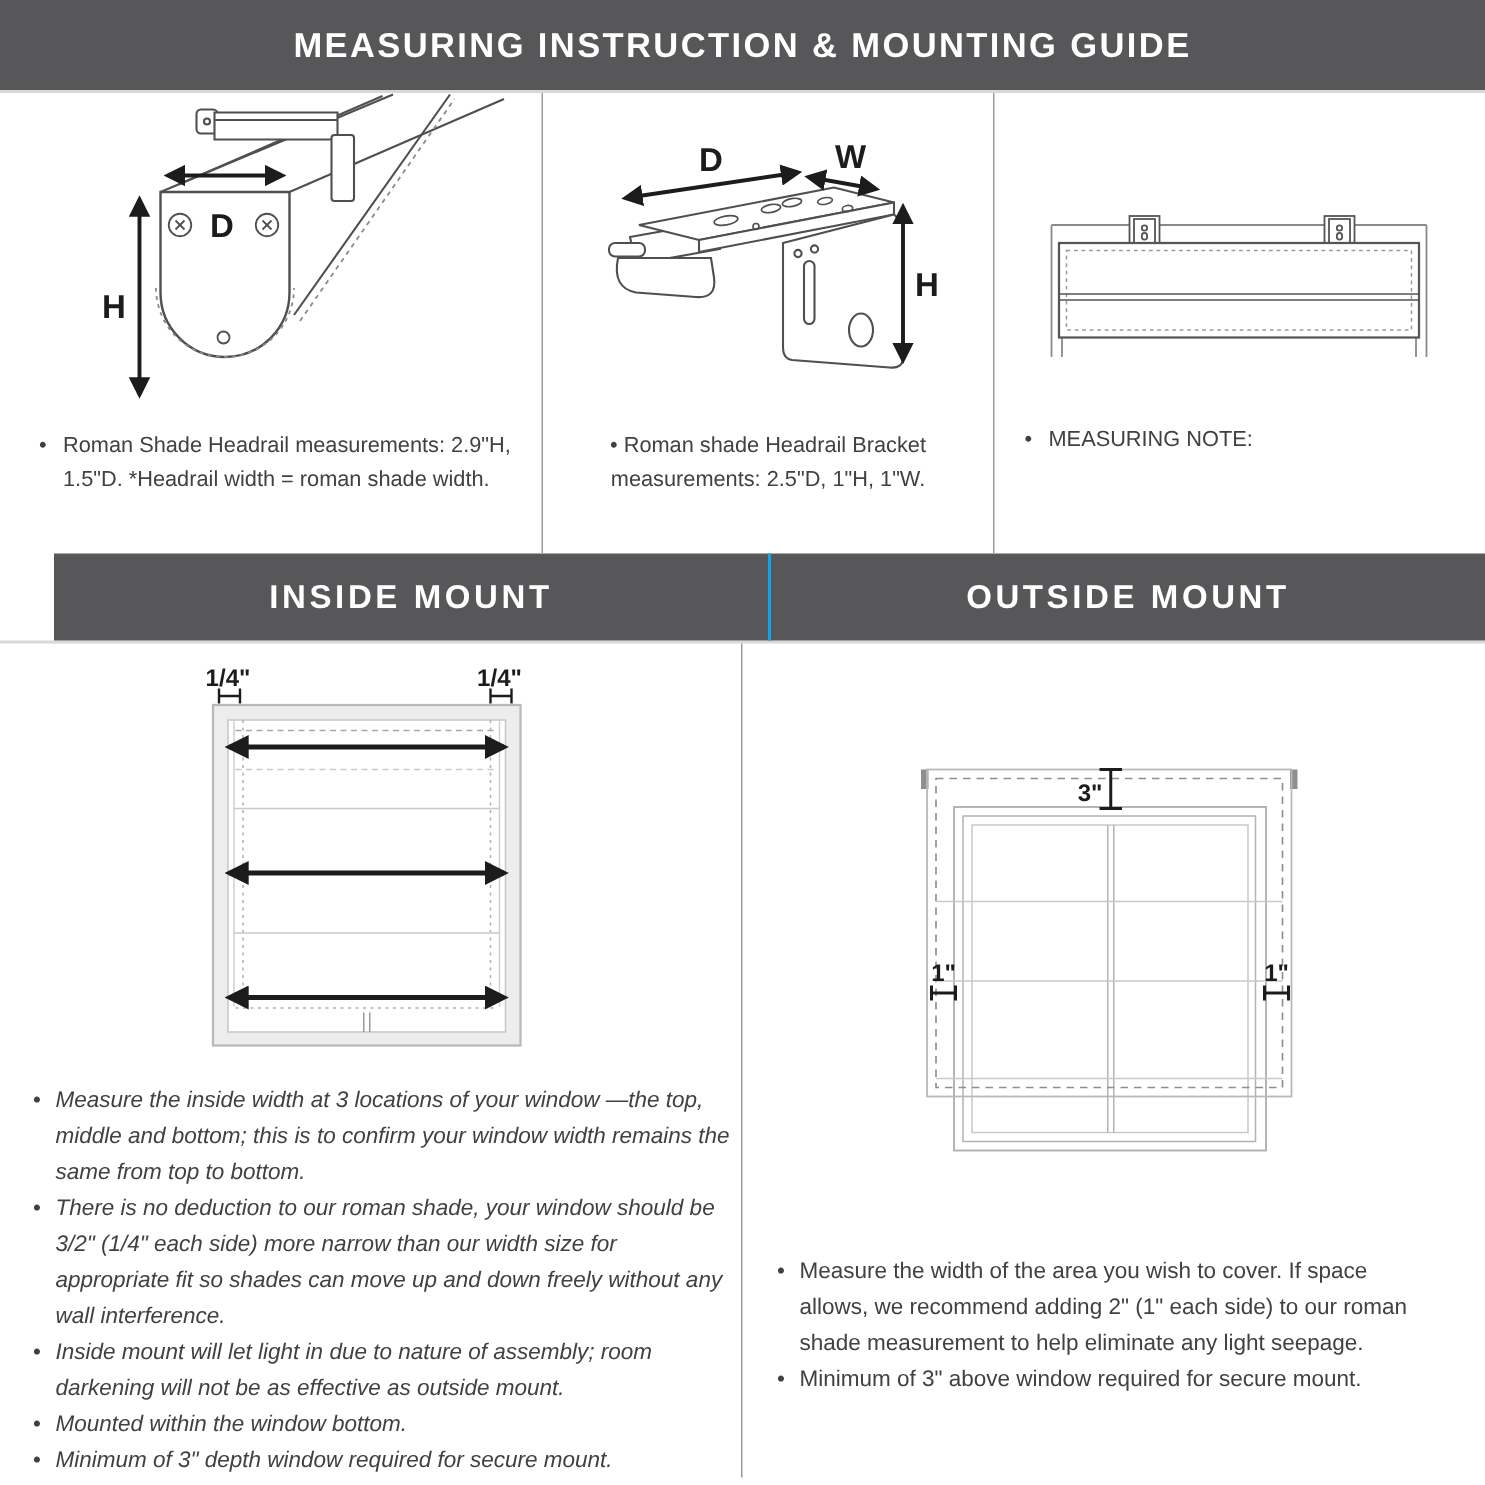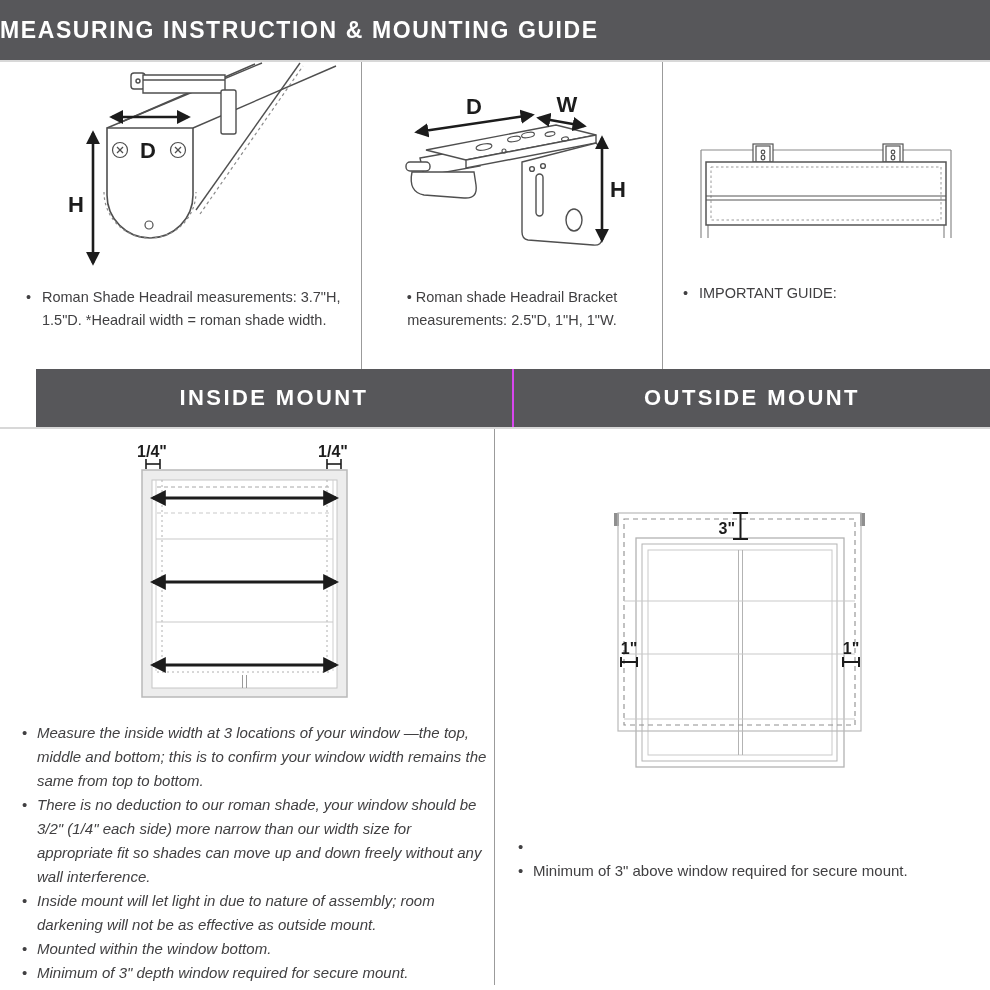--- a/index.html
+++ b/index.html
@@ -4,21 +4,21 @@
 <style>
   * { box-sizing: border-box; }
   html,body { margin:0; padding:0; background:#fff; }
   .page {
     position:relative; width:990px; height:990px; background:#fff;
     font-family:"Liberation Sans", sans-serif; color:#414042; overflow:hidden;
   }
   
   .title-bar {
     height:62px; background:#57575a; border-bottom:2px solid #d8d8d8;
-    display:flex; align-items:center; 
+    display:flex; align-items:center; justify-content:center;
   }
   .title-bar span {
     color:#ffffff; font-size:23px; font-weight:bold; letter-spacing:1.6px;
   }
   
   .panels { display:flex; height:307px; }
   .panel { position:relative; height:307px; }
   .p1 { width:361px; }
   .p2 { width:301px; border-left:1px solid #9b9b9b; }
   .p3 { width:326px; border-left:1px solid #9b9b9b; }
@@ -33,21 +33,21 @@
   .cap2 div { line-height:23px; }
   .cap3 { left:20px; top:220px; width:302px; display:block; }
   .cap3 .row { display:flex; }
   .cap3 .row .blt { width:16px; flex:none; }
   .cap3 .body { padding-left:16px; }
   
   .mount-headers { display:flex; height:60px; border-bottom:2px solid #d8d8d8;padding-left:36px; }
   .mh {
     width:494px; background:#57575a; display:flex; align-items:center; justify-content:center;
   }
-  .mh.second { width:496px; border-left:2px solid #d946ef; }
+  .mh.second { width:496px; border-left:2px solid #0ea5e9; }
   .mh span { color:#fff; font-size:22px; font-weight:bold; letter-spacing:2.4px; }
   
   .mount-body { position:relative; display:flex; height:561px; }
   .mb { position:relative; }
   .mb1 { width:494px; }
   .mb2 { width:496px; }
   .col-divider {
     position:absolute; left:494px; top:0; width:1px; height:556px; background:#9b9b9b;
   }
   .bullets { list-style:none; margin:0; padding:0 0 0 22px; }
@@ -116,21 +116,21 @@
         </g>
         <circle cx="149" cy="163" r="4" fill="none" stroke="#4f4f4f" stroke-width="1.2"></circle>
 
         <path d="M112,55 L188,55" stroke="#1c1c1c" stroke-width="2.6" marker-start="url(#ah1)" marker-end="url(#ah1)"></path>
         <path d="M93,71 L93,201" stroke="#1c1c1c" stroke-width="2.6" marker-start="url(#ah1)" marker-end="url(#ah1)"></path>
         <text class="dim-lg" x="148" y="96" text-anchor="middle">D</text>
         <text class="dim-lg" x="76" y="150" text-anchor="middle">H</text>
       </svg>
       <div class="cap cap1">
         <span class="blt">•</span>
-        <span>Roman Shade Headrail measurements: 3.7"H, 1.5"D. *Headrail width = roman shade width.</span>
+        <span>Roman Shade Headrail measurements: 2.9"H, 1.5"D. *Headrail width = roman shade width.</span>
       </div>
     </section>
 
     <section class="panel p2">
       <svg width="301" height="220" viewBox="0 0 301 220">
         <defs>
           <marker id="ah2" viewBox="0 0 10 10" refX="8" refY="5" markerWidth="5.5" markerHeight="5.5" orient="auto-start-reverse">
             <path d="M0,0 L10,5 L0,10 Z" fill="#1c1c1c"></path>
           </marker>
         </defs>
@@ -200,21 +200,21 @@
         <g>
           <rect x="43" y="100" width="240" height="63" fill="#ffffff" stroke="#555555" stroke-width="1.5"></rect>
           <rect x="48" y="105" width="230" height="53" fill="none" stroke="#9a9a9a" stroke-width="1" stroke-dasharray="2.5,2.5"></rect>
           <line x1="43" y1="134" x2="283" y2="134" stroke="#555555" stroke-width="1"></line>
           <line x1="43" y1="138" x2="283" y2="138" stroke="#555555" stroke-width="1"></line>
         </g>
       </svg>
       <div class="cap cap3">
         <div class="row">
           <span class="blt">•</span>
-          <span>IMPORTANT GUIDE:</span>
+          <span>MEASURING NOTE:</span>
         </div>
       </div>
     </section>
   </div>
 
   <div class="mount-headers">
     <div class="mh">
       <span>INSIDE MOUNT</span>
     </div>
     <div class="mh second">
@@ -332,20 +332,21 @@
         <text class="dim-sm" x="357" y="225" text-anchor="middle">1"</text>
         <g stroke="#1c1c1c" stroke-width="2">
           <line x1="349" y1="233" x2="365" y2="233"></line>
             <line x1="349" y1="228" x2="349" y2="238"></line>
             <line x1="365" y1="228" x2="365" y2="238"></line>
         </g>
       </svg>
       <ul class="bullets">
         <li>
             <span class="blt">•</span>
+            <span class="txt">Measure the width of the area you wish to cover. If space allows, we recommend adding 2" (1" each side) to our roman shade measurement to help eliminate any light seepage.</span>
           </li>
         <li>
             <span class="blt">•</span>
             <span class="txt">Minimum of 3" above window required for secure mount.</span>
           </li>
       </ul>
     </div>
   </div>
 </div>
 

